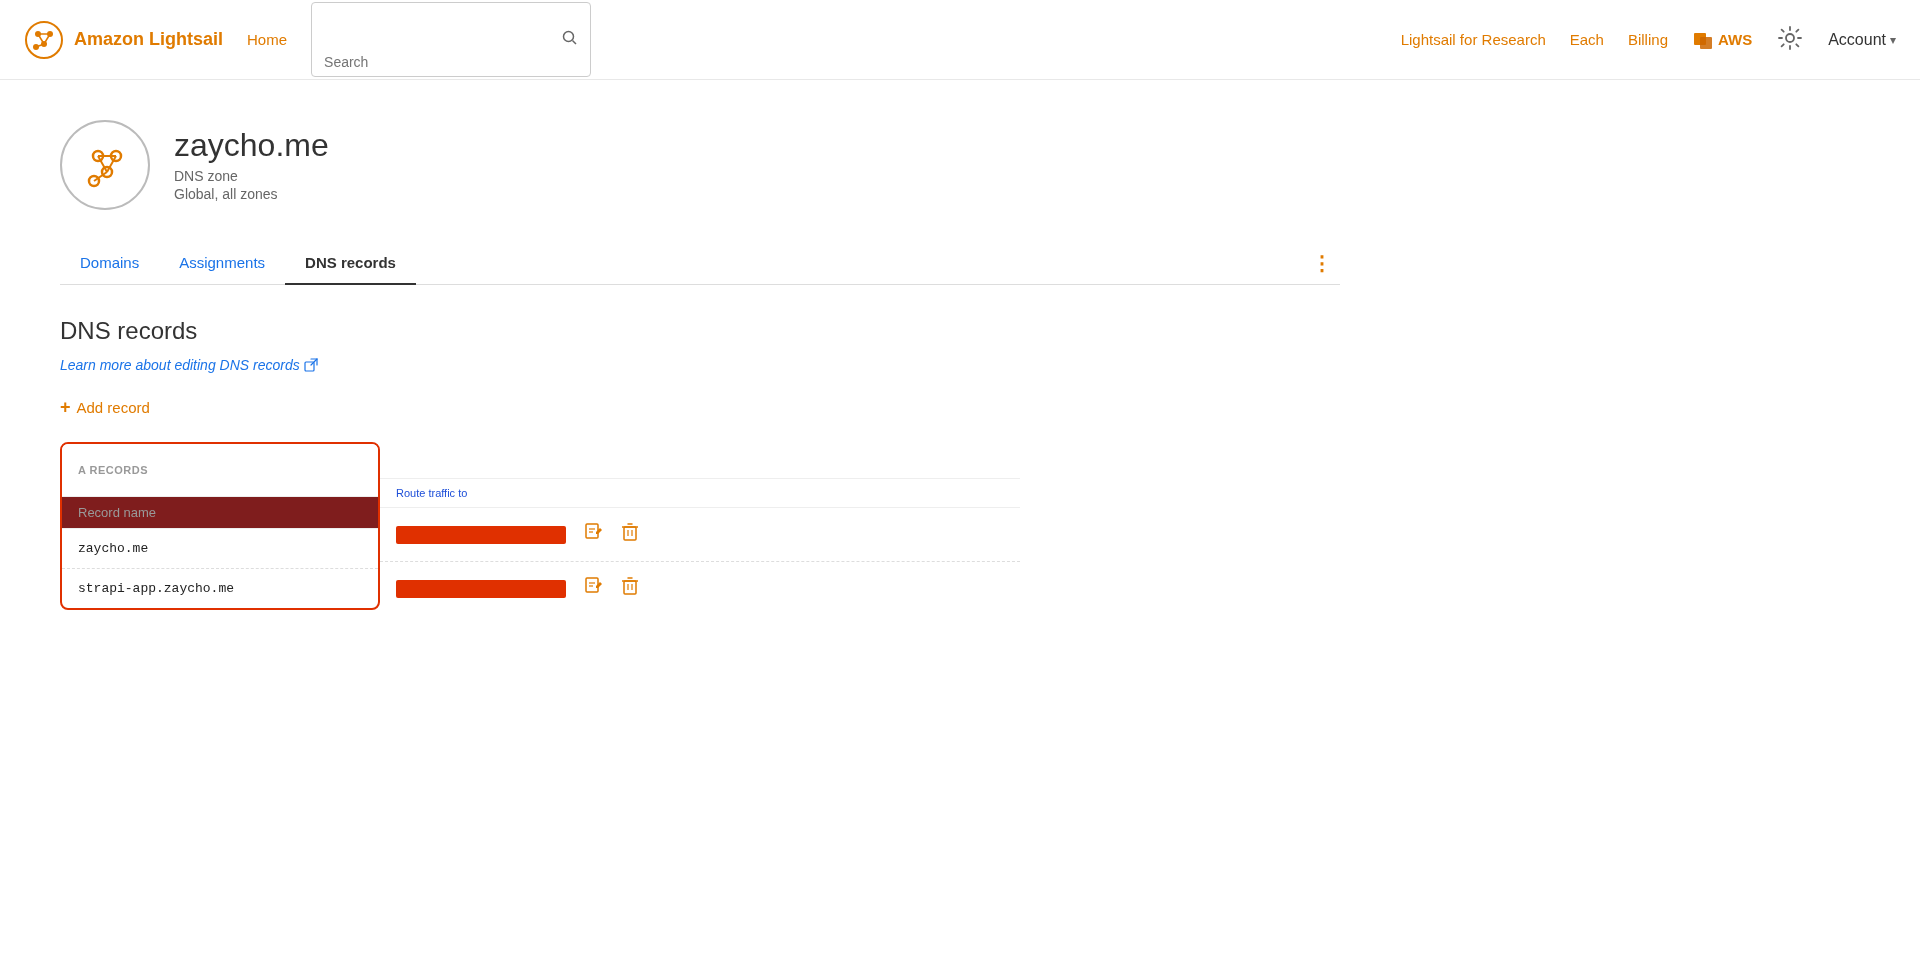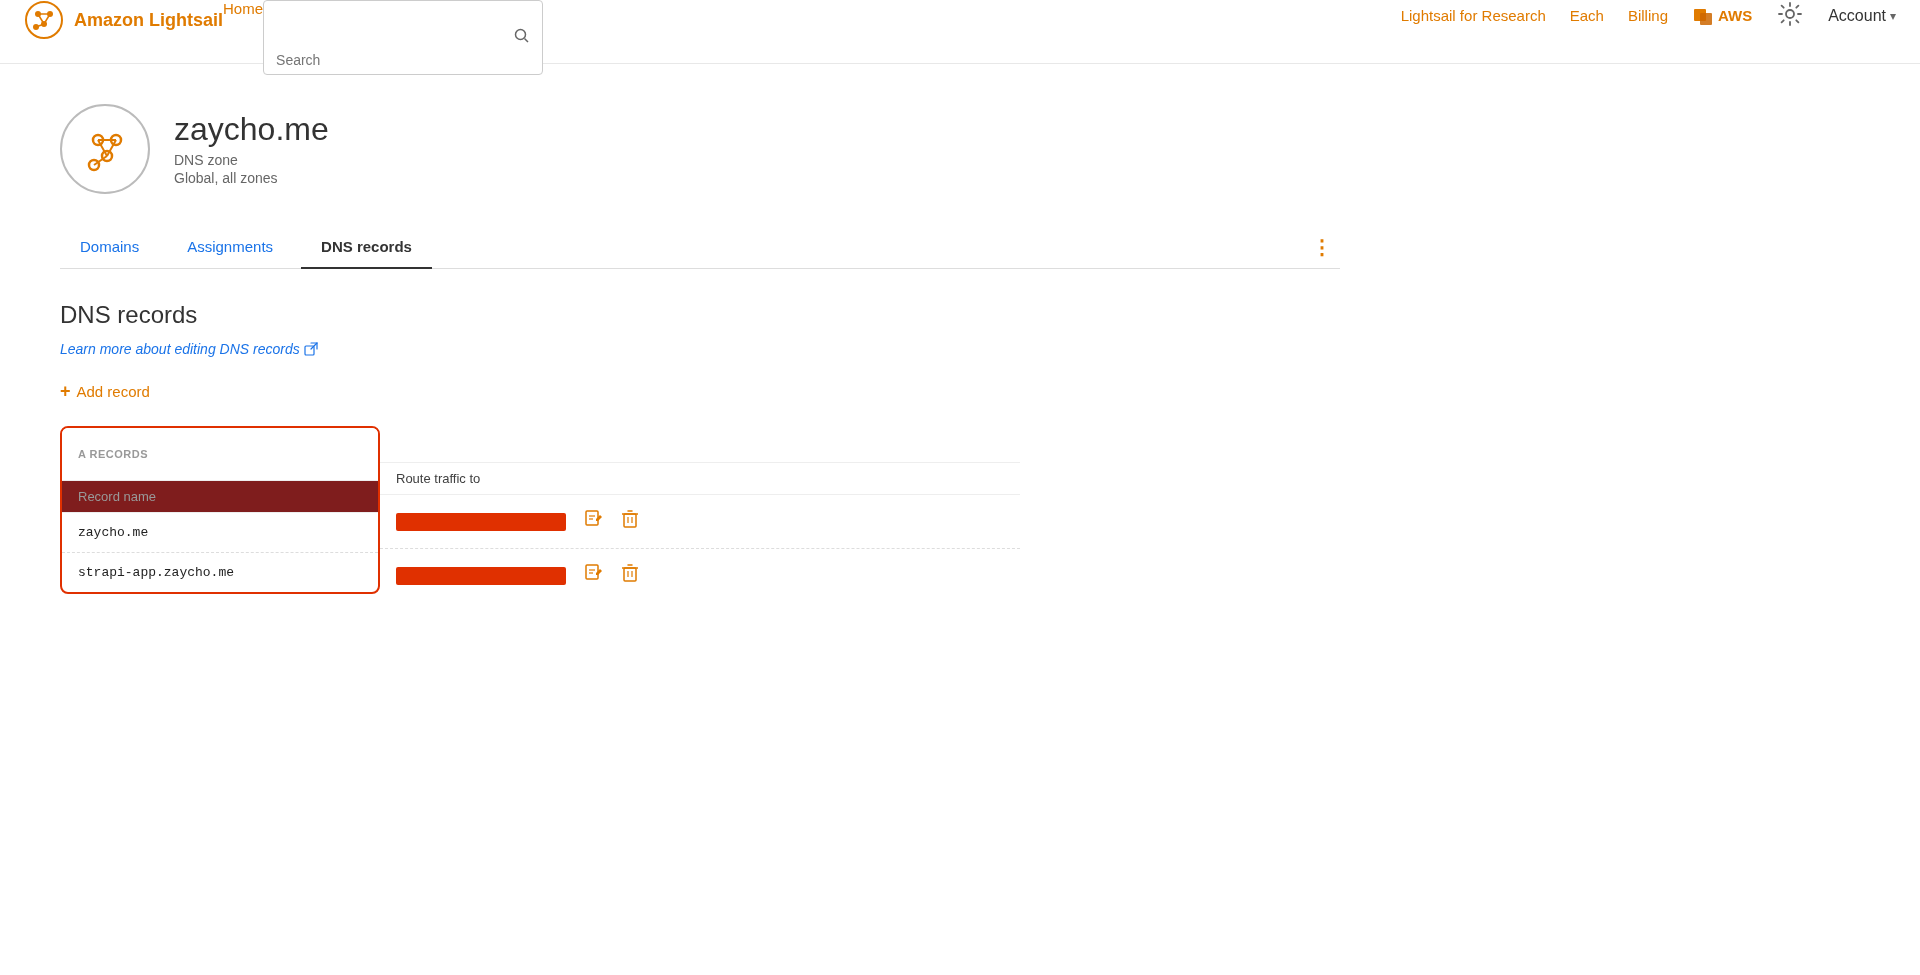--- a/index.html
+++ b/index.html
@@ -1,25 +1,26 @@
 <!DOCTYPE html>
 <html><head>
   <meta charset="utf-8">
   <style>
     * { box-sizing: border-box; margin: 0; padding: 0; }
     body { font-family: -apple-system, BlinkMacSystemFont, 'Segoe UI', Arial, sans-serif; background: #fff; color: #333; font-size: 14px; }
 
     
     .header {
       display: flex;
-      align-items: flex-start;
+      align-items: center;
       padding: 0 24px;
-      height: 64px;
+      height: 80px;
       border-bottom: 1px solid #e8e8e8;
       background: #fff;
+      gap: 24px;
     }
     .header-logo {
       display: flex;
       align-items: center;
       gap: 10px;
       text-decoration: none;
       flex-shrink: 0;
     }
     .logo-icon {
       width: 40px;
@@ -133,21 +134,21 @@
     
     .tabs-container {
       display: flex;
       align-items: center;
       border-bottom: 1px solid #ddd;
       margin-bottom: 32px;
     }
     .tabs-list {
       display: flex;
       align-items: center;
-      gap: 8px;
+      gap: 0;
       flex: 1;
     }
     .tab-item {
       padding: 12px 20px;
       cursor: pointer;
       font-size: 15px;
       color: #1a73e8;
       text-decoration: none;
       border-bottom: 2px solid transparent;
       margin-bottom: -1px;
@@ -394,21 +395,21 @@
             <div style="display:flex; align-items:center; padding:0;">
               <div class="trow-name">strapi-app.zaycho.me</div>
             </div>
           </div>
 
           <div style="flex:1; padding-left:0;">
 
             <div style="height: 37px; display:flex; align-items:center; border-bottom:1px solid #eee; padding-left:16px;">
             </div>
             <div style="display:flex; align-items:center; border-bottom:1px solid #eee; padding: 8px 0; padding-left:16px;">
-              <span style="font-size:13px; color:#404040;">Route traffic to</span>
+              <span style="font-size:11px; color:#1d4ed8;">Route traffic to</span>
             </div>
 
             <div style="display:flex; align-items:center; border-bottom:1px dashed #ddd; padding: 12px 16px; gap:16px;">
               <span class="redacted-bar"></span>
               <div class="trow-actions" style="padding:0; gap:12px;">
                 <button class="action-btn">
                   <svg width="20" height="20" viewBox="0 0 20 20" fill="none">
                     <rect x="2" y="2" width="12" height="14" rx="1" stroke="#e07b00" stroke-width="1.5"></rect>
                     <line x1="5" y1="7" x2="11" y2="7" stroke="#e07b00" stroke-width="1.2"></line>
                     <line x1="5" y1="10" x2="9" y2="10" stroke="#e07b00" stroke-width="1.2"></line>

